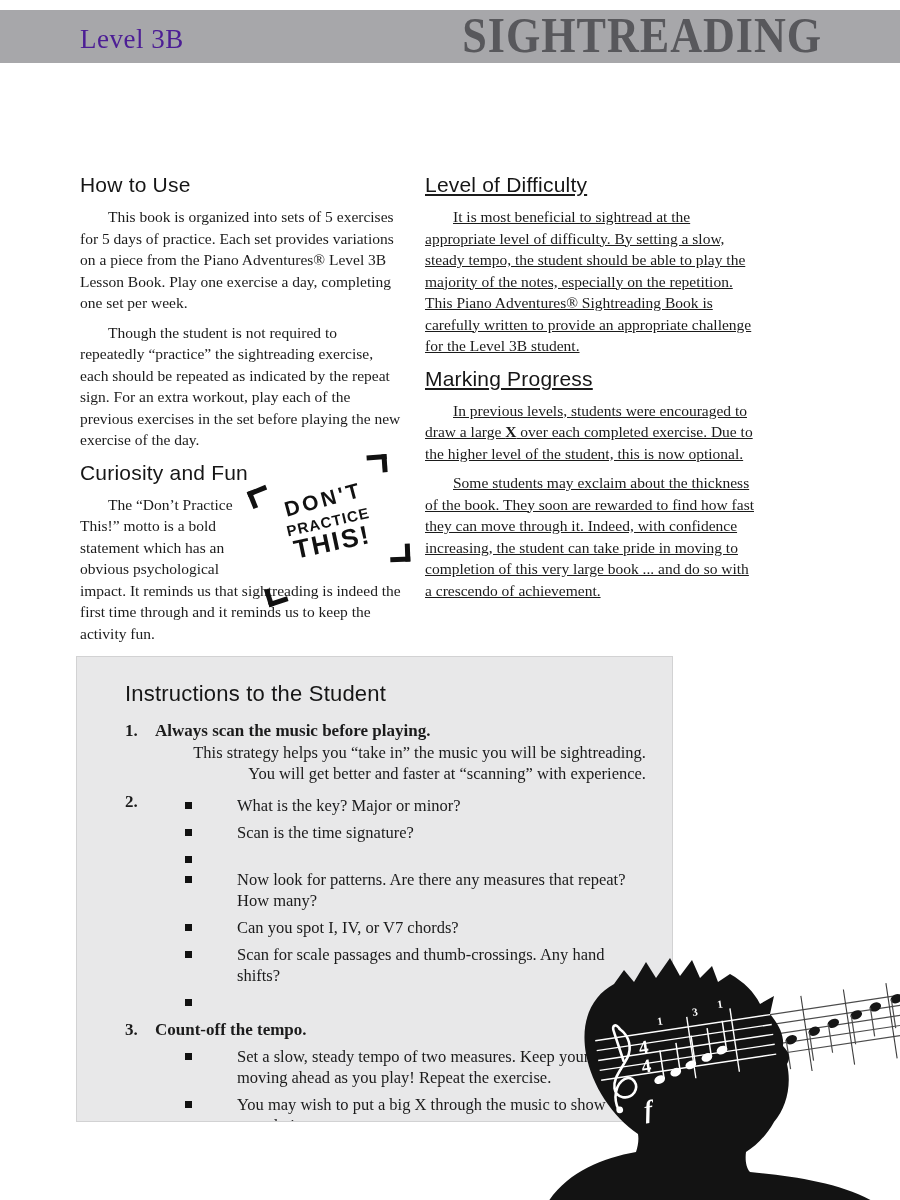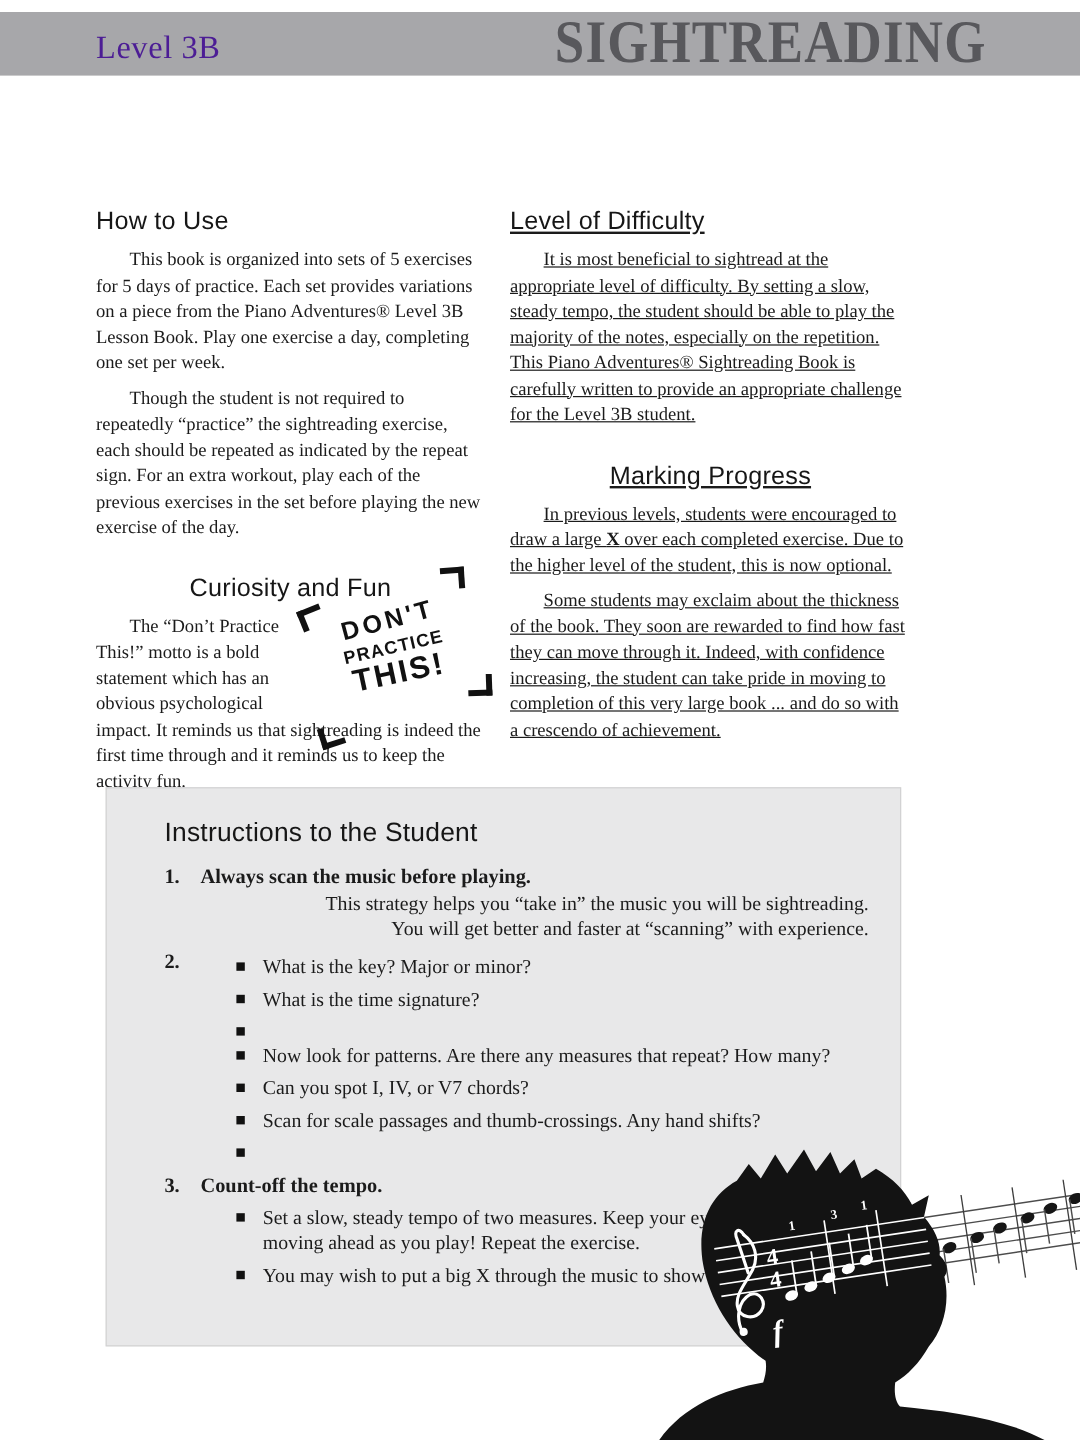--- a/index.html
+++ b/index.html
@@ -13,51 +13,51 @@
   .big-title{position:absolute;right:78px;top:12px;font-size:45px;font-weight:700;
              color:#58585c;letter-spacing:1px;font-family:"Liberation Serif",serif;
              display:inline-block;transform:scale(0.98,1.12);transform-origin:bottom right;}
 
   
   .col{position:absolute;top:172px;}
   .col-left{left:80px;width:324px;}
   .col-right{left:425px;width:334px;text-decoration:underline;}
   h2.sec{font-family:"Liberation Sans",sans-serif;font-weight:400;font-size:21px;
          line-height:26px;letter-spacing:0.2px;color:#161616;margin:0 0 8px 0;}
-  h2.sec.mt{margin-top:27px;text-align:center;}
+  h2.sec.mt{margin-top:9px;}
   .col p{font-size:15.5px;line-height:21.5px;margin:0 0 8px 0;}
   .col p .ind{display:inline-block;width:28px;}
   .boldX{font-weight:700;}
 
   
   .stamp-float{float:right;width:152px;height:86px;position:relative;}
   .stamp{position:absolute;left:10px;top:-22px;width:136px;height:118px;
          transform:rotate(-12deg);text-align:center;color:#111;
          font-family:"Liberation Sans",sans-serif;font-weight:700;}
   .stamp .l1{font-size:21px;letter-spacing:3px;transform:rotate(-3deg);margin-top:16px;}
   .stamp .l2{font-size:15px;letter-spacing:1px;transform:rotate(-1deg);margin-top:1px;}
   .stamp .l3{font-size:26px;letter-spacing:2px;margin-top:0;}
   .corner{position:absolute;width:15px;height:13px;}
   .corner.tl{left:-4px;top:2px;border-left:5px solid #111;border-top:5px solid #111;transform:rotate(-10deg);}
   .corner.tr{right:-2px;top:-6px;border-right:5px solid #111;border-top:5px solid #111;transform:rotate(8deg);}
   .corner.bl{left:-8px;bottom:-2px;border-left:5px solid #111;border-bottom:5px solid #111;transform:rotate(-6deg);}
   .corner.br{right:-6px;bottom:14px;border-right:5px solid #111;border-bottom:5px solid #111;transform:rotate(10deg);}
 
   
-  .instr-box{position:absolute;left:88px;top:656px;width:663px;height:466px;
+  .instr-box{position:absolute;left:76px;top:656px;width:597px;height:466px;
              background:#e8e8e9;border:1px solid #d2d2d3;box-sizing:border-box;
              padding:24px 26px 0 48px;overflow:hidden;}
   .instr-box h2.sec{font-size:22px;margin-bottom:12px;}
   .item{display:flex;margin-bottom:6px;}
   .item-num{width:30px;font-weight:700;font-size:17px;line-height:23px;flex:0 0 30px;}
   .item-body{flex:1;}
   .item-title{font-weight:700;font-size:17px;line-height:23px;}
   .item-line{font-size:16.5px;line-height:21px;text-align:right;}
   .bullets{margin:5px 0 4px 30px;}
-  .bullet-row{display:flex;margin-bottom:6px;}
+  .bullet-row{display:flex;margin-bottom:6px;gap:30px;}
   .sq{flex:0 0 7px;width:7px;height:7px;background:#111;margin:7px 15px 0 0;}
   .bullet-lines{font-size:16.5px;line-height:21px;}
 
   
   .silhouette{position:absolute;left:540px;top:940px;width:360px;height:260px;z-index:5;}
   .staff-dark line{stroke:#4c4c4c;stroke-width:1.2;}
   .staff-dark .bar{stroke:#3c3c3c;stroke-width:1.1;}
   .staff-white line{stroke:#ffffff;stroke-width:1.4;}
   .note-dark{fill:#161616;}
   .stem-dark{stroke:#2e2e2e;stroke-width:1.4;}
@@ -123,21 +123,21 @@
         <div class="bullets">
           <div class="bullet-row">
             <span class="sq"></span>
             <div class="bullet-lines">
                 <div>What is the key? Major or minor?</div>
               </div>
           </div>
           <div class="bullet-row">
             <span class="sq"></span>
             <div class="bullet-lines">
-                <div>What is the time signature?</div>
+                <div>Scan is the time signature?</div>
               </div>
           </div>
           <div class="bullet-row">
             <span class="sq"></span>
           </div>
           <div class="bullet-row">
             <span class="sq"></span>
             <div class="bullet-lines">
                 <div>Now look for patterns. Are there any measures that repeat? How many?</div>
               </div>

